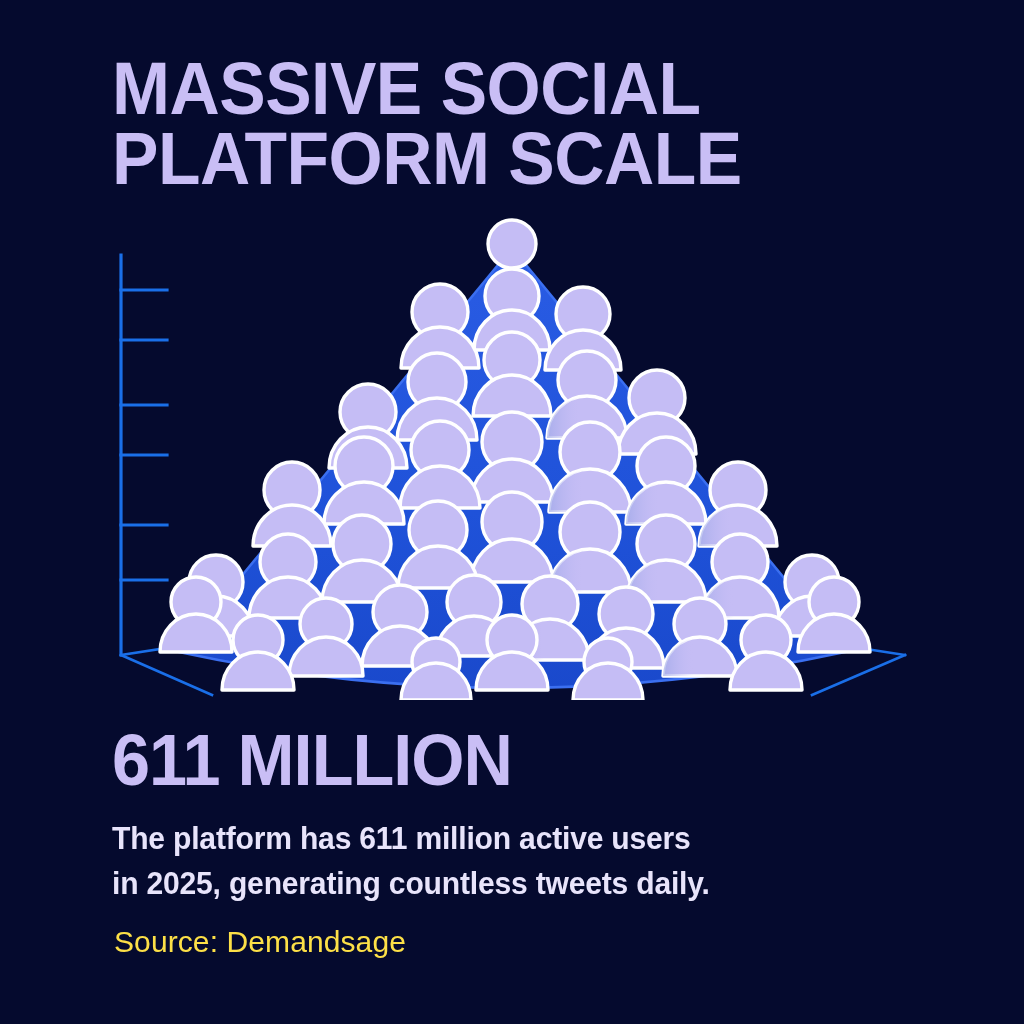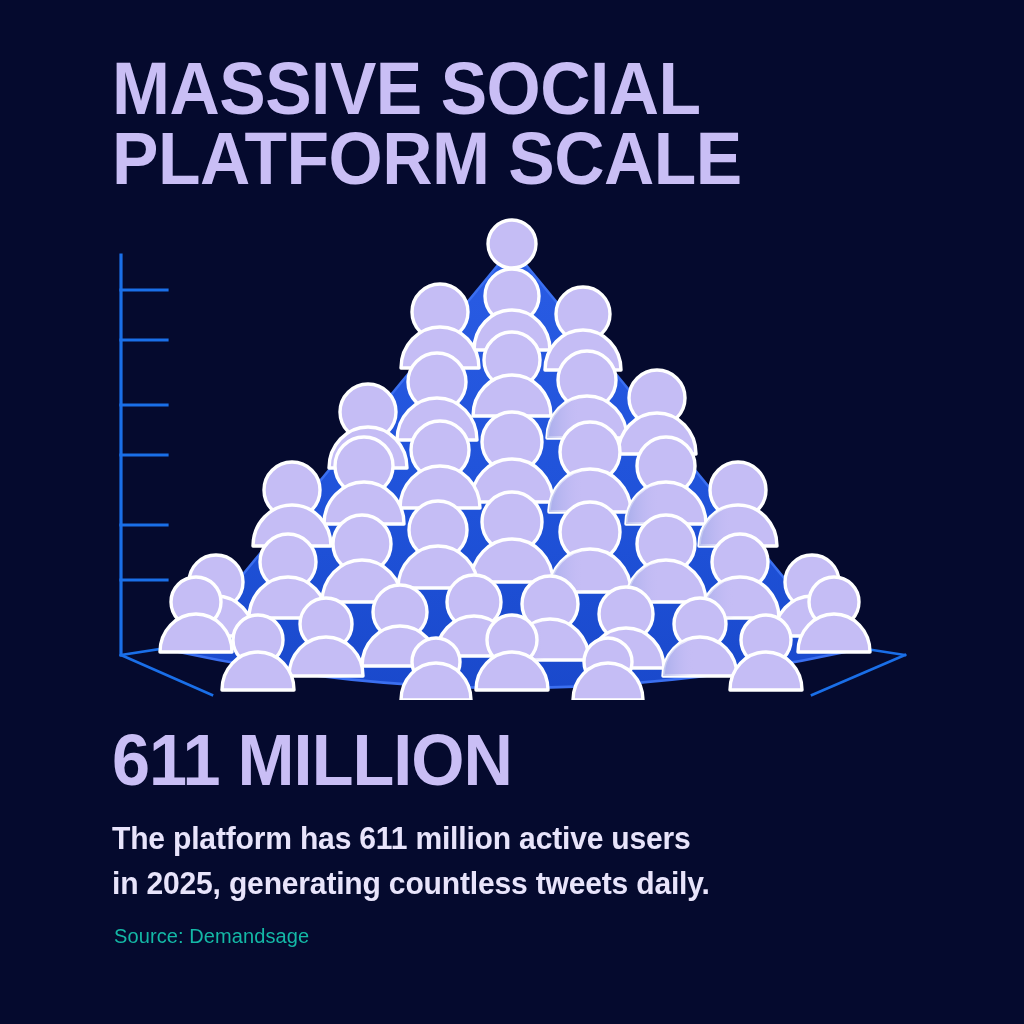--- a/index.html
+++ b/index.html
@@ -66,24 +66,24 @@
     transform: scaleX(0.97);
     transform-origin: left top;
     white-space: pre-line;
   }
 
   
   .source {
     position: absolute;
     left: 114px;
     top: 925px;
-    color: #14b8a6;
+    color: #fde047;
     font-family: "Liberation Sans", sans-serif;
     font-weight: normal;
-    font-size: 20px;
+    font-size: 30px;
     letter-spacing: 0.1px;
   }
 
   
   #stage {
     position: absolute;
     left: 0;
     top: 200px;
     width: 1024px;
     height: 500px;

